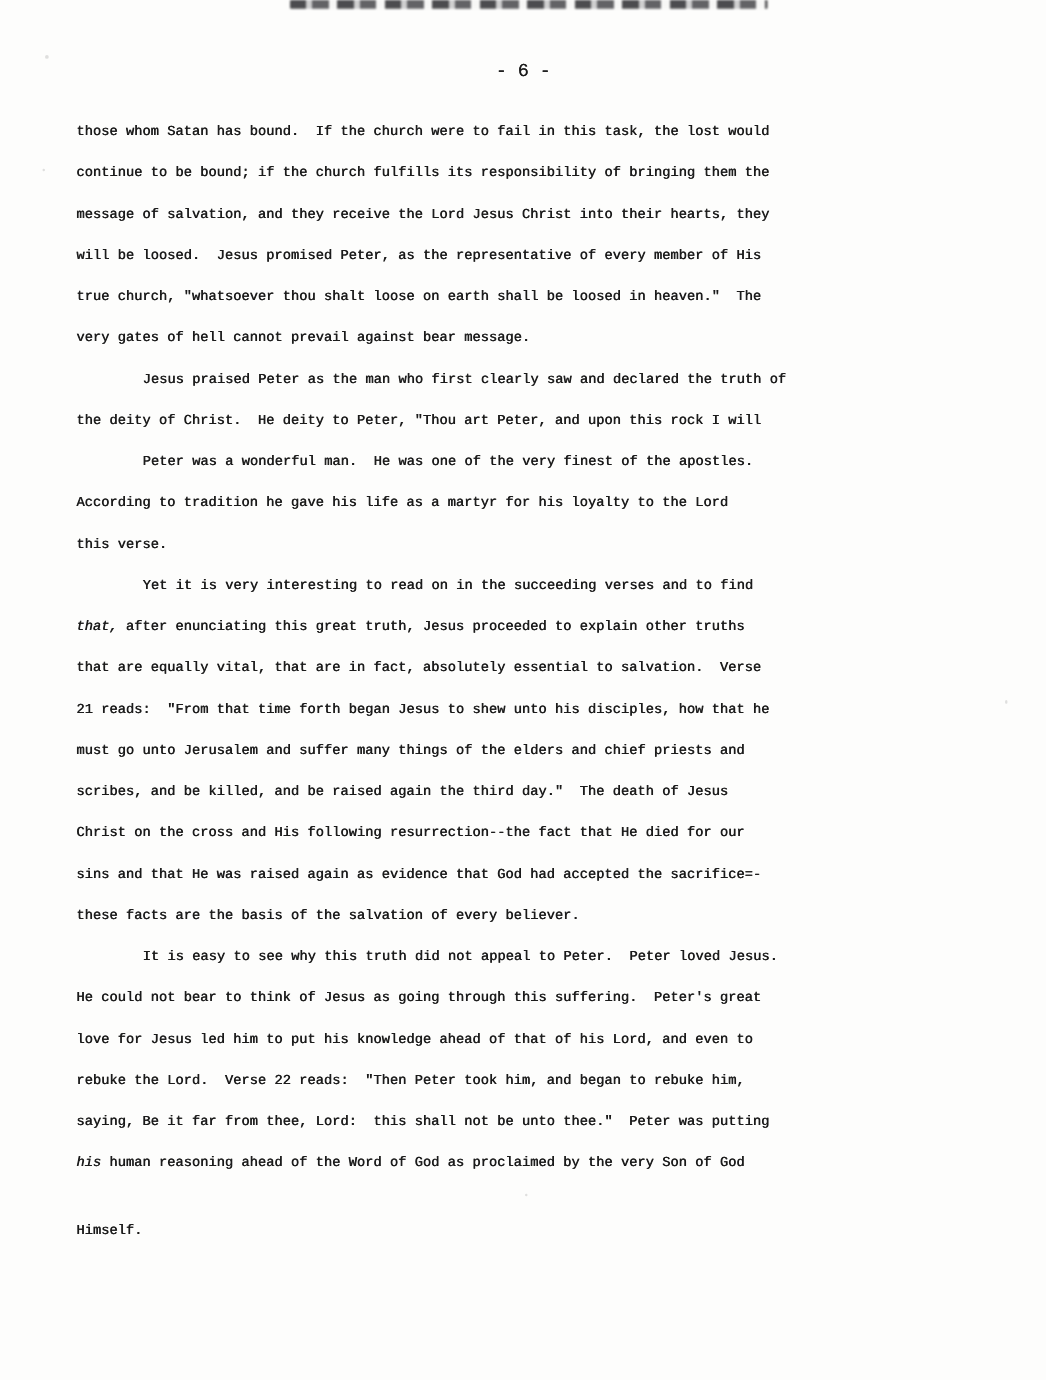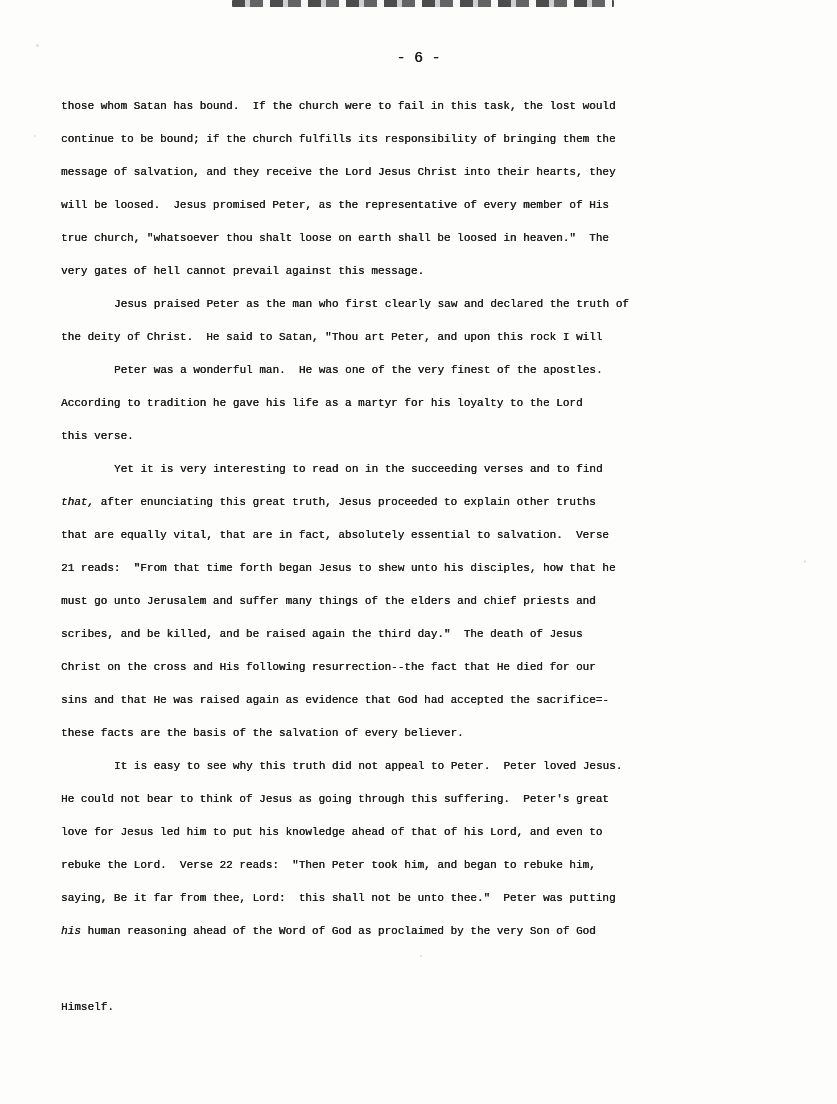--- a/index.html
+++ b/index.html
@@ -51,21 +51,21 @@
   .line {
     font-size: 11px;
     line-height: 33px;
     white-space: pre;
     text-shadow: 0.3px 0 0 currentColor;
   }
   .line.indent {
     padding-left: 53px;
   }
   .line.gap {
-    margin-top: 43px;
+    margin-top: 21px;
     font-family: Liberation Mono, monospace;
   }
   .line i {
     font-style: italic;
   }
   
   .speck {
     position: absolute;
     border-radius: 50%;
     background: rgba(90,90,90,0.18);
@@ -87,23 +87,23 @@
   <div class="speck s4"></div>
 
   <div class="page-number">- 6 -</div>
 
   <div class="body-text">
       <div class="line"><span>those whom Satan has bound.  If the church were to fail in this task, the lost would</span></div>
       <div class="line"><span>continue to be bound; if the church fulfills its responsibility of bringing them the</span></div>
       <div class="line"><span>message of salvation, and they receive the Lord Jesus Christ into their hearts, they</span></div>
       <div class="line"><span>will be loosed.  Jesus promised Peter, as the representative of every member of His</span></div>
       <div class="line"><span>true church, "whatsoever thou shalt loose on earth shall be loosed in heaven."  The</span></div>
-      <div class="line"><span>very gates of hell cannot prevail against this message.</span></div>
+      <div class="line"><span>very gates of hell cannot prevail against bear message.</span></div>
       <div class="line indent"><span>Jesus praised Peter as the man who first clearly saw and declared the truth of</span></div>
-      <div class="line"><span>the deity of Christ.  He said to Satan, "Thou art Peter, and upon this rock I will</span></div>
+      <div class="line"><span>the deity of Christ.  He deity to Peter, "Thou art Peter, and upon this rock I will</span></div>
       <div class="line indent"><span>Peter was a wonderful man.  He was one of the very finest of the apostles.</span></div>
       <div class="line"><span>According to tradition he gave his life as a martyr for his loyalty to the Lord</span></div>
       <div class="line"><span>this verse.</span></div>
       <div class="line indent"><span>Yet it is very interesting to read on in the succeeding verses and to find</span></div>
       <div class="line"><i>that,</i><span> after enunciating this great truth, Jesus proceeded to explain other truths</span></div>
       <div class="line"><span>that are equally vital, that are in fact, absolutely essential to salvation.  Verse</span></div>
       <div class="line"><span>21 reads:  "From that time forth began Jesus to shew unto his disciples, how that he</span></div>
       <div class="line"><span>must go unto Jerusalem and suffer many things of the elders and chief priests and</span></div>
       <div class="line"><span>scribes, and be killed, and be raised again the third day."  The death of Jesus</span></div>
       <div class="line"><span>Christ on the cross and His following resurrection--the fact that He died for our</span></div>

